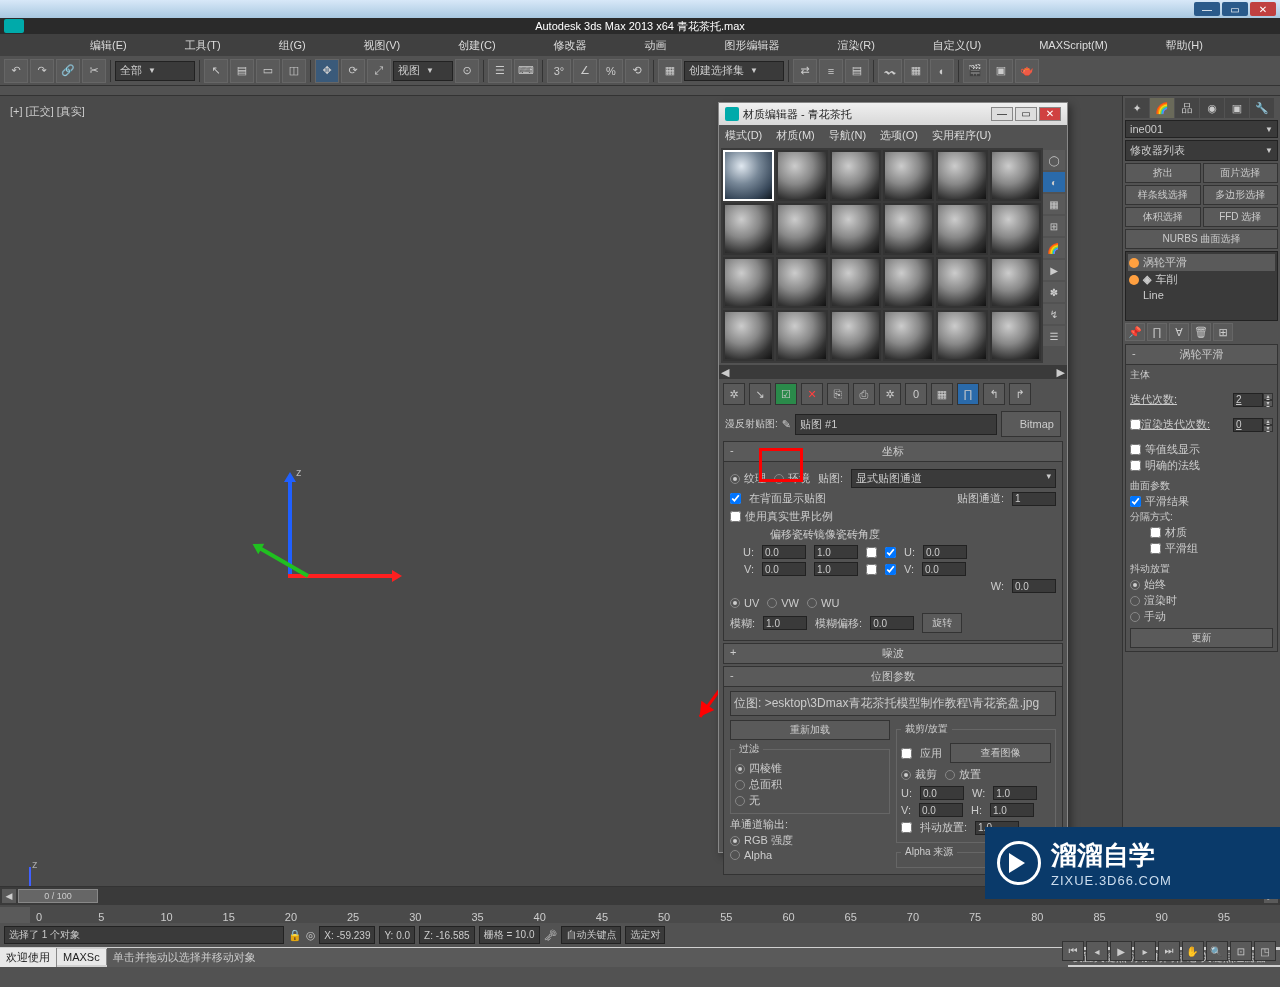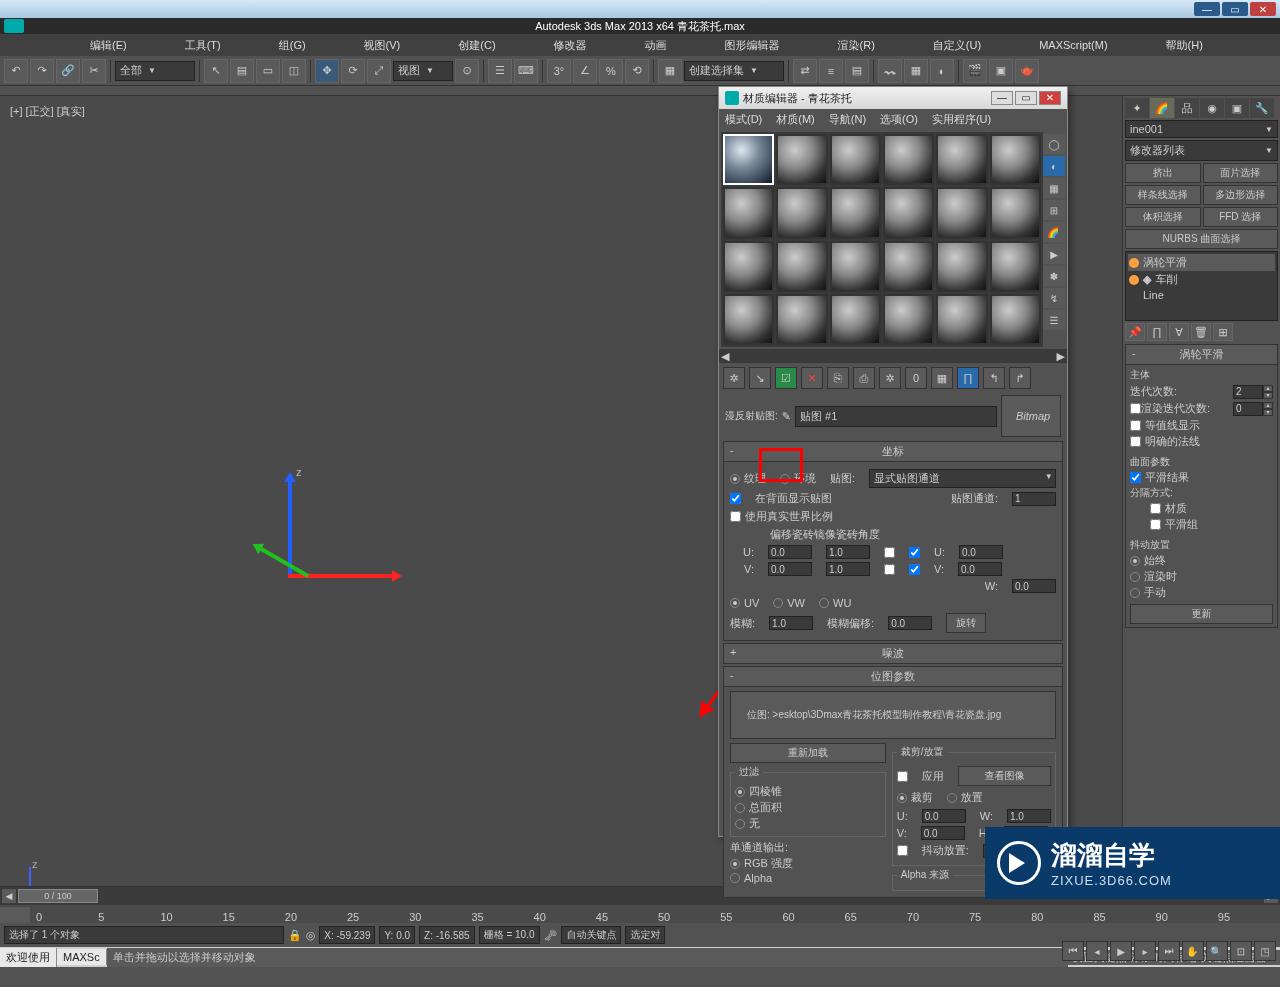--- a/index.html
+++ b/index.html
@@ -51,59 +51,59 @@
 .cmd-sel::after { content:"▼"; font-size:8px; }
 .cmd-btn-row { display:flex; gap:2px; margin-bottom:2px; }
 .cmd-btn { flex:1; background:#5a5a5a; border:1px solid #333; padding:2px; text-align:center; font-size:10px; }
 .stack { background:#3a3a3a; border:1px solid #222; height:70px; padding:2px; }
 .stack-row { display:flex; align-items:center; gap:4px; padding:1px; }
 .stack-row.sel { background:#5a5a5a; }
 .bulb { width:10px; height:10px; background:#ffa040; border-radius:50%; }
 .rollout-hdr { background:#5a5a5a; border:1px solid #333; padding:2px 4px; margin-top:3px; text-align:center; position:relative; }
 .rollout-hdr::before { content:"-"; position:absolute; left:6px; }
 .roll-body { background:#525252; border:1px solid #333; border-top:none; padding:3px 4px; }
-.roll-row { display:flex; align-items:center; justify-content:space-between; margin:2px 0; font-size:10px; }
+.roll-row { display:flex; align-items:center; justify-content:space-between; margin:10px 0; font-size:10px;text-decoration:underline; }
 .spin { display:flex; align-items:center; }
 .spin input { width:30px; height:14px; background:#3a3a3a; border:1px solid #222; color:#ccc; font-size:10px; padding:0 2px; }
 .spin .ar { width:10px; display:flex; flex-direction:column; }
 .spin .ar div { height:7px; background:#5a5a5a; border:1px solid #333; font-size:6px; text-align:center; line-height:5px; }
 .chk { display:flex; align-items:center; gap:4px; font-size:10px; margin:1px 0; }
 .chk input { width:11px; height:11px; }
 .rad { display:flex; align-items:center; gap:4px; font-size:10px; margin:1px 0; }
 .rad .r { width:10px; height:10px; border:1px solid #888; border-radius:50%; display:inline-block; }
 .rad .r.on::after { content:""; display:block; width:4px; height:4px; background:#ccc; border-radius:50%; margin:2px; }
 
 
-.mat-editor { position:absolute; left:718px; top:86px; width:350px; height:751px; background:#525252; border:1px solid #888; box-shadow:3px 3px 8px rgba(0,0,0,.4); z-index:10; }
+.mat-editor { position:absolute; left:718px; top:102px; width:350px; height:751px; background:#525252; border:1px solid #888; box-shadow:3px 3px 8px rgba(0,0,0,.4); z-index:10; }
 .mat-title { background:linear-gradient(#f0f0f0,#d8d8d8); height:22px; display:flex; align-items:center; padding:0 6px; color:#222; justify-content:space-between; }
 .mat-title .ctrls { display:flex; gap:2px; }
 .mat-title .ctrls div { width:22px; height:14px; background:#ddd; border:1px solid #888; text-align:center; line-height:12px; font-size:10px; }
 .mat-title .ctrls .cl { background:#d04040; color:#fff; }
 .mat-menu { background:#525252; padding:3px 6px; display:flex; gap:14px; color:#ddd; }
 .mat-samples { display:flex; padding:2px; }
 .mat-grid { display:grid; grid-template-columns:repeat(6,1fr); gap:2px; flex:1; background:#3a3a3a; padding:2px; }
 .mat-slot { aspect-ratio:1; background:radial-gradient(circle at 35% 30%,#ccc 0%,#888 40%,#333 75%,#111 100%); border:2px solid #333; }
 .mat-slot.sel { border:2px solid #fff; background:radial-gradient(circle at 35% 30%,#e0e8f0 0%,#788898 40%,#38485a 75%,#101820 100%); }
 .mat-side { width:22px; display:flex; flex-direction:column; gap:2px; padding:2px 0; }
 .mat-side div { height:20px; background:#5a5a5a; display:flex; align-items:center; justify-content:center; font-size:10px; }
 .mat-scroll { height:14px; background:#3a3a3a; display:flex; justify-content:space-between; padding:0 2px; align-items:center; }
 .mat-tbar { display:flex; gap:4px; padding:4px; align-items:center; flex-wrap:wrap; }
 .mat-tbar .mi { width:22px; height:22px; background:#5a5a5a; border:1px solid #333; display:flex; align-items:center; justify-content:center; font-size:11px; }
 .mat-tbar .mi.x { color:#ff4040; }
 .mat-tbar .mi.hl { background:#2a6aaa; }
 .redbox { position:absolute; left:759px; top:448px; width:44px; height:34px; border:3px solid #ff0000; z-index:12; pointer-events:none; }
 .mat-name-row { display:flex; align-items:center; gap:4px; padding:2px 6px; }
 .mat-name-row .nm { flex:1; background:#3a3a3a; border:1px solid #222; padding:2px 4px; }
-.mat-name-row .ty { width:60px; background:#5a5a5a; border:1px solid #333; padding:14px; text-align:center;font-style:italic; }
+.mat-name-row .ty { width:60px; background:#5a5a5a; border:1px solid #333; padding:6px; text-align:right; }
 .mat-roll { margin:2px 4px; }
 .mat-roll-hdr { background:#5a5a5a; border:1px solid #333; padding:2px; text-align:center; position:relative; }
 .mat-roll-hdr::before { content:"-"; position:absolute; left:6px; }
 .mat-roll-hdr.plus::before { content:"+"; }
 .mat-roll-body { background:#525252; border:1px solid #333; border-top:none; padding:4px 6px; font-size:10px; }
-.mr-row { display:flex; align-items:center; gap:14px; margin:3px 0; }
+.mr-row { display:flex; align-items:center; gap:8px; margin:3px 0; }
 .mr-row .lbl { min-width:24px; text-align:right; }
 .minp { width:44px; height:14px; background:#3a3a3a; border:1px solid #222; color:#ccc; font-size:10px; padding:0 2px; }
 .mchk { width:11px; height:11px; }
 .msel { background:#3a3a3a; border:1px solid #222; padding:1px 4px; flex:1; display:flex; justify-content:space-between; }
 .msel::after { content:"▾"; font-size:9px; }
 .mat-roll-body fieldset { border:1px solid #666; padding:4px; margin:2px 0; }
 .mat-roll-body legend { padding:0 4px; font-size:10px; }
 
 
 .bottom { position:absolute; left:0; right:0; bottom:0; height:101px; background:#525252; border-top:1px solid #333; }
@@ -514,21 +514,21 @@
     </div>
   </div>
 
   <div class="mat-roll">
       <div class="mat-roll-hdr plus">噪波</div>
     </div>
 
   <div class="mat-roll">
     <div class="mat-roll-hdr">位图参数</div>
     <div class="mat-roll-body">
-      <div class="cmd-btn" style="text-align:left;padding:16px;font-size:10px;overflow:hidden;white-space:nowrap">位图:  &gt;esktop\3Dmax青花茶托模型制作教程\青花瓷盘.jpg</div>
+      <div class="cmd-btn" style="text-align:left;padding:3px;font-size:12px;overflow:hidden;white-space:nowrap">位图:  &gt;esktop\3Dmax青花茶托模型制作教程\青花瓷盘.jpg</div>
       <div style="display:flex;gap:6px;margin-top:4px">
         <div style="flex:1">
           <div class="cmd-btn">重新加载</div>
           <fieldset>
               <legend>过滤</legend>
             <div class="rad">
                 <span class="r on"></span>
                 <span>四棱锥</span>
               </div>
             <div class="rad">

